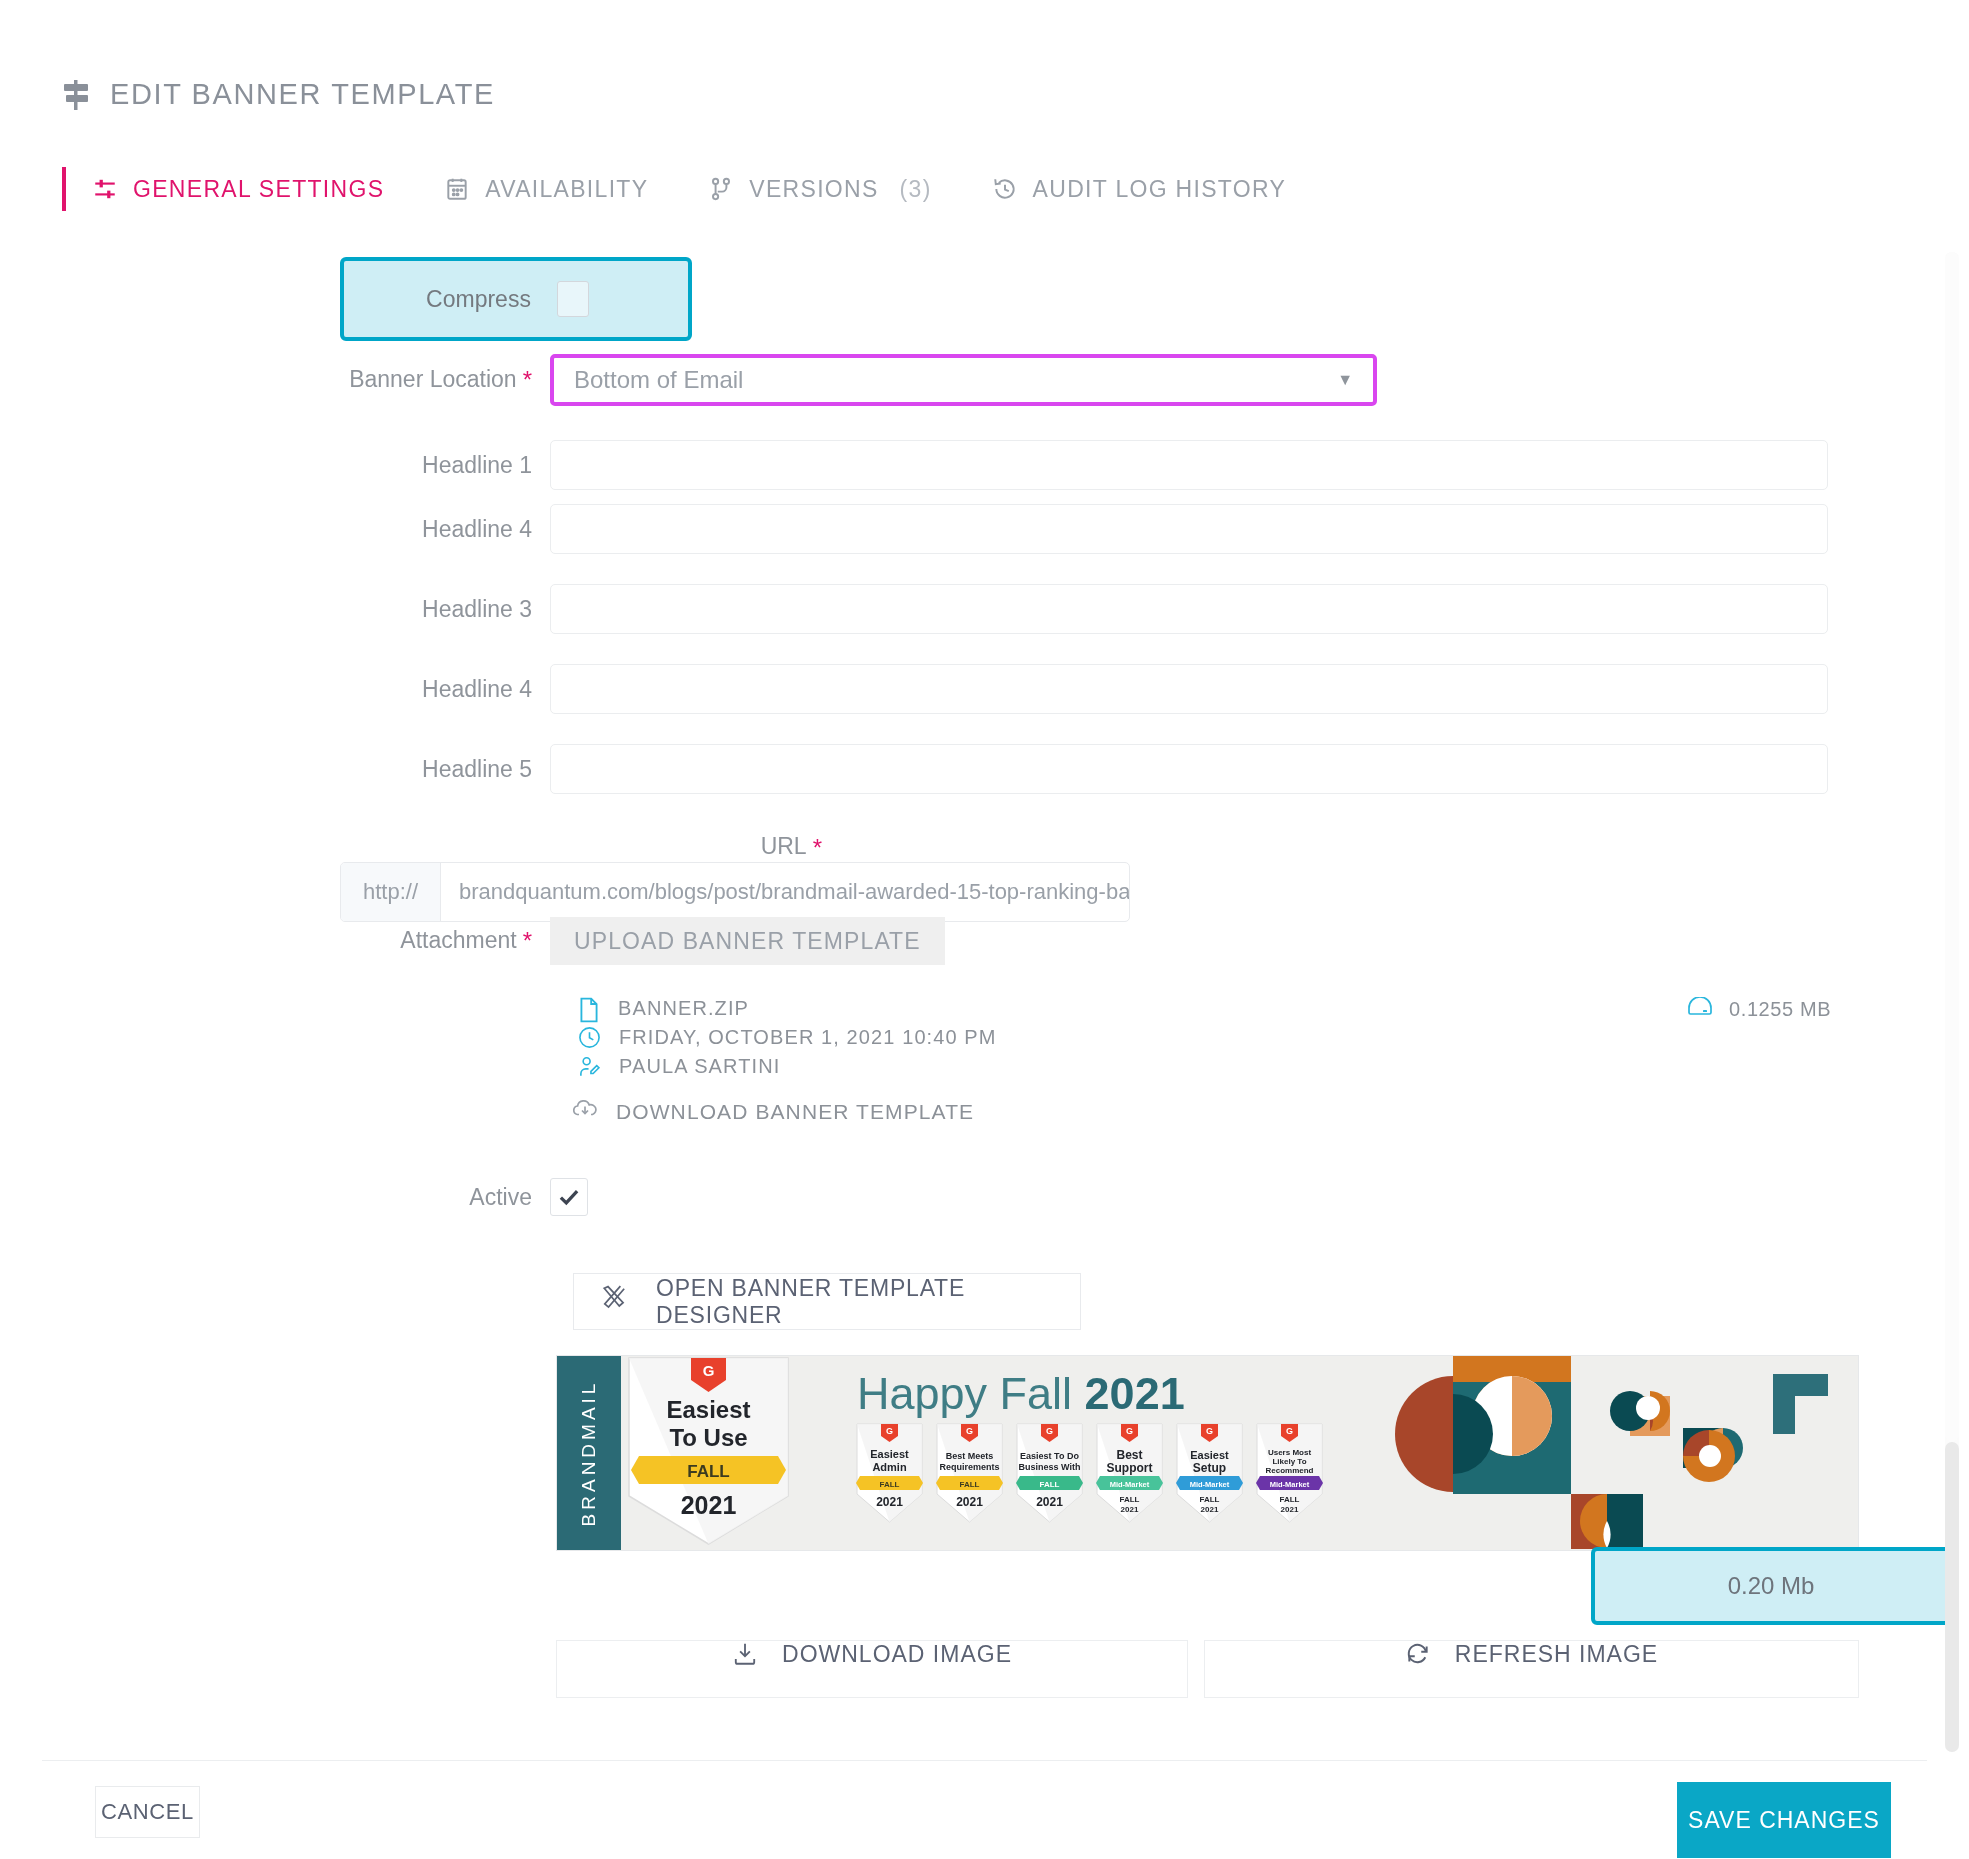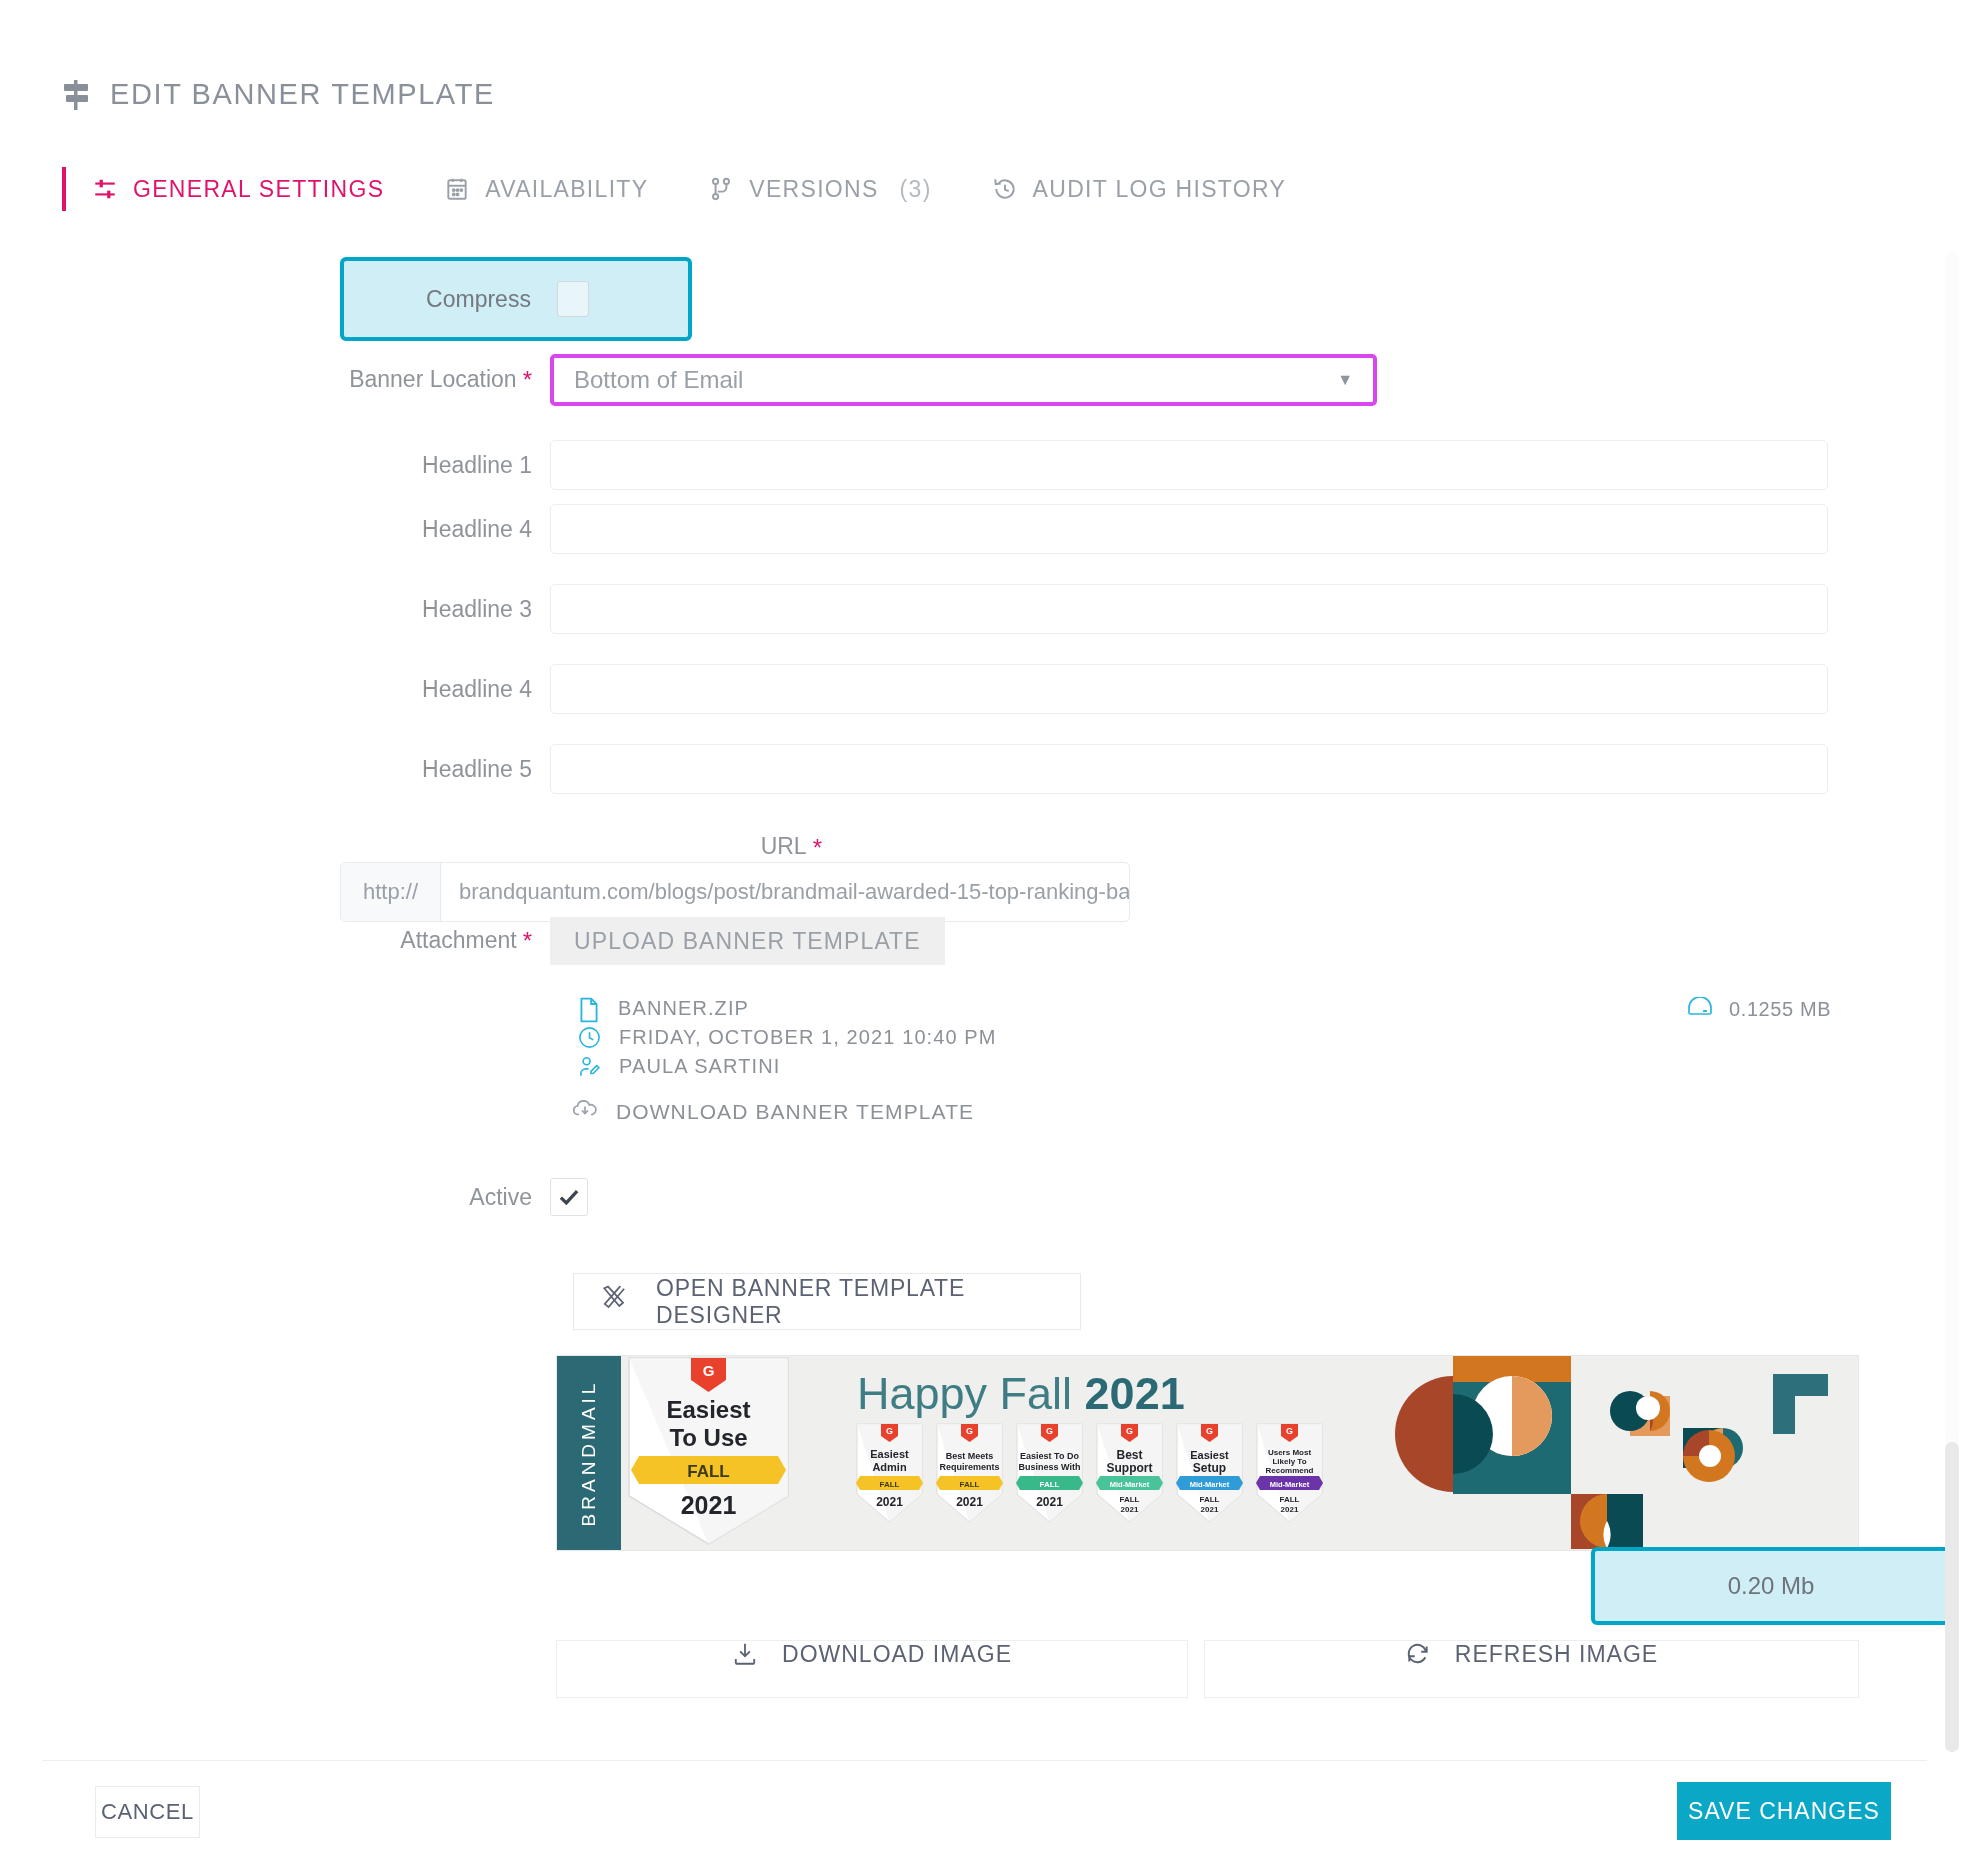--- a/index.html
+++ b/index.html
@@ -173,21 +173,21 @@
   
   .footer-divider {
     position:absolute; left:42px; top:1760px; width:1885px; height:1px; background:#eceef0;
   }
   .cancel-btn {
     position:absolute; left:95px; top:1786px; width:105px; height:52px;
     border:1px solid #e9ebed; background:#fff; display:flex; align-items:center;
     justify-content:center; font-size:22px; color:#5b6273; letter-spacing:0.6px; cursor:pointer;
   }
   .save-btn {
-    position:absolute; left:1677px; top:1782px; width:214px; height:58px;
+    position:absolute; left:1677px; top:1782px; width:214px; height:76px;
     background:#0aa7c6; color:#fff; display:flex; align-items:center;
     justify-content:center; font-size:23px; letter-spacing:1px; cursor:pointer;
   }
 </style>
 </head>
 <body>
 
 <div class="page">
 
   <div class="page-title">

